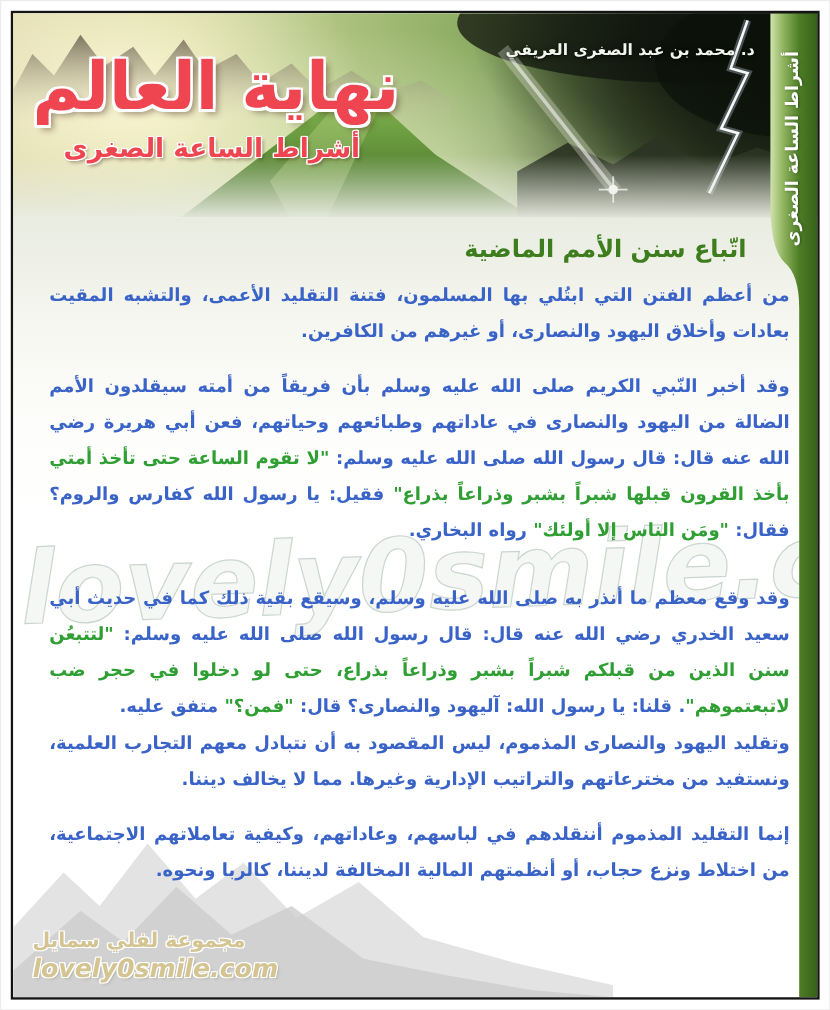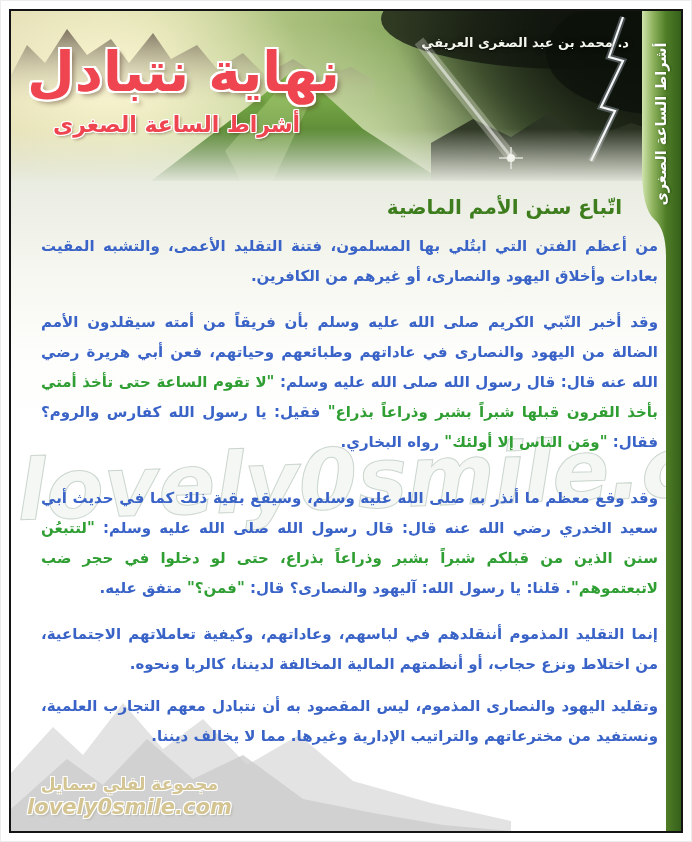--- a/index.html
+++ b/index.html
@@ -40,26 +40,26 @@
   .content{position:absolute;top:170px;left:0;right:0;bottom:0;direction:rtl;
           background:linear-gradient(#e9ece1,#f6f7f0 90px,#fdfdfb 170px,#fff 260px);}
   .watermark{position:absolute;top:250px;left:6px;right:44px;z-index:0;text-align:center;
           font-size:84px;font-weight:bold;font-style:italic;pointer-events:none;
           color:rgba(150,172,150,.10);-webkit-text-stroke:1px rgba(128,156,136,.38);
           transform:rotate(-2deg);direction:ltr;}
   .article{position:relative;z-index:1;padding:6px 23px 0 30px;}
   .heading{font-size:20px;font-weight:bold;color:#3e7d1d;margin:8px 36px 12px 0;text-align:right;}
   .para{margin:0;font-size:15px;font-weight:bold;line-height:30px;color:#3a63c8;
         text-align:justify;text-align-last:right;}
-  .gap-small{margin-top:16px}.gap-large{margin-top:26px}.gap-none{margin-top:12px}
+  .gap-small{margin-top:16px}.gap-large{margin-top:26px}.gap-none{margin-top:1px}
   .seg-blue{color:#3a63c8}.seg-green{color:#2f9e33}.seg-red{color:#c54848}
 
   
   .mountains{position:absolute;left:0;bottom:0;width:500px;height:170px;z-index:0;opacity:.75;}
-  .footer{position:absolute;left:16px;bottom:12px;z-index:2;text-align:center;line-height:1.15;}
+  .footer{position:absolute;left:16px;bottom:12px;z-index:2;text-align:left;line-height:1.15;}
   .footer .group{font-size:17px;font-weight:bold;color:#d3c492;direction:rtl;
         text-shadow:-1px -1px 0 #fff,1px -1px 0 #fff,-1px 1px 0 #fff,1px 1px 0 #fff;}
   .footer .site{font-size:21px;font-weight:bold;font-style:italic;color:#d3c492;
         text-shadow:-1px -1px 0 #fff,1px -1px 0 #fff,-1px 1px 0 #fff,1px 1px 0 #fff,2px 2px 2px rgba(120,110,70,.25);}
 </style>
 </head>
 <body>
 
 <div class="page">
   <div class="frame">
@@ -103,21 +103,21 @@
 
         <g>
           <polyline points="612,6 598,46 612,50 590,96 604,100 580,150" fill="none" stroke="#d8e6ff" stroke-width="6" opacity=".3"></polyline>
           <polyline points="612,6 598,46 612,50 590,96 604,100 580,150" fill="none" stroke="#ffffff" stroke-width="2.2" opacity=".95"></polyline>
           <polyline points="652,52 642,88 652,92 638,130 646,134 632,166" fill="none" stroke="#ffffff" stroke-width="1.6" opacity=".85"></polyline>
         </g>
 
         <rect x="0" y="118" width="670" height="52" fill="url(#mist)"></rect>
       </svg>
       <div class="author">د. محمد بن عبد الصغرى العريفي</div>
-      <div class="title-main">نهاية نتبادل</div>
+      <div class="title-main">نهاية العالم</div>
       <div class="title-sub">أشراط الساعة الصغرى</div>
     </div>
 
     <svg class="side-svg" viewBox="0 0 42 820" preserveAspectRatio="none">
       <defs>
         <linearGradient id="bandGrad" x1="0" y1="0" x2="1" y2="0">
           <stop offset="0" stop-color="#cfe3ab"></stop>
           <stop offset=".28" stop-color="#8fb35f"></stop>
           <stop offset=".62" stop-color="#4e7d26"></stop>
           <stop offset="1" stop-color="#36601a"></stop>
@@ -137,22 +137,22 @@
       </svg>
 
       <div class="watermark">lovely0smile.com</div>
 
       <div class="article">
         <div class="heading">اتّباع سنن الأمم الماضية</div>
         <div>
             <p class="para gap-none"><span class="seg-blue">من أعظم الفتن التي ابتُلي بها المسلمون، فتنة التقليد الأعمى، والتشبه المقيت بعادات وأخلاق اليهود والنصارى، أو غيرهم من الكافرين.</span></p>
             <p class="para gap-small"><span class="seg-blue">وقد أخبر النّبي الكريم صلى الله عليه وسلم بأن فريقاً من أمته سيقلدون الأمم الضالة من اليهود والنصارى في عاداتهم وطبائعهم وحياتهم، فعن أبي هريرة رضي الله عنه قال: قال رسول الله صلى الله عليه وسلم: </span><span class="seg-green">"لا تقوم الساعة حتى تأخذ أمتي بأخذ القرون قبلها شبراً بشبر وذراعاً بذراع"</span><span class="seg-blue"> فقيل: يا رسول الله كفارس والروم؟ فقال: </span><span class="seg-green">"ومَن الناس إلا أولئك"</span><span class="seg-blue"> رواه البخاري.</span></p>
             <p class="para gap-large"><span class="seg-blue">وقد وقع معظم ما أنذر به صلى الله عليه وسلم، وسيقع بقية ذلك كما في حديث أبي سعيد الخدري رضي الله عنه قال: قال رسول الله صلى الله عليه وسلم: </span><span class="seg-green">"لتتبعُن سنن الذين من قبلكم شبراً بشبر وذراعاً بذراع، حتى لو دخلوا في حجر ضب لاتبعتموهم"</span><span class="seg-blue">. قلنا: يا رسول الله: آليهود والنصارى؟ قال: </span><span class="seg-green">"فمن؟"</span><span class="seg-blue"> متفق عليه.</span></p>
+            <p class="para gap-none"><span class="seg-blue">وتقليد اليهود والنصارى المذموم، ليس المقصود به أن نتبادل معهم التجارب العلمية، ونستفيد من مخترعاتهم والتراتيب الإدارية وغيرها. مما لا يخالف ديننا.</span></p>
             <p class="para gap-small"><span class="seg-blue">إنما التقليد المذموم أننقلدهم في لباسهم، وعاداتهم، وكيفية تعاملاتهم الاجتماعية، من اختلاط ونزع حجاب، أو أنظمتهم المالية المخالفة لديننا، كالربا ونحوه.</span></p>
-            <p class="para gap-none"><span class="seg-blue">وتقليد اليهود والنصارى المذموم، ليس المقصود به أن نتبادل معهم التجارب العلمية، ونستفيد من مخترعاتهم والتراتيب الإدارية وغيرها. مما لا يخالف ديننا.</span></p>
           </div>
       </div>
 
       <div class="footer">
         <div class="group">مجموعة لفلي سمايل</div>
         <div class="site">lovely0smile.com</div>
       </div>
     </div>
 
   </div>

